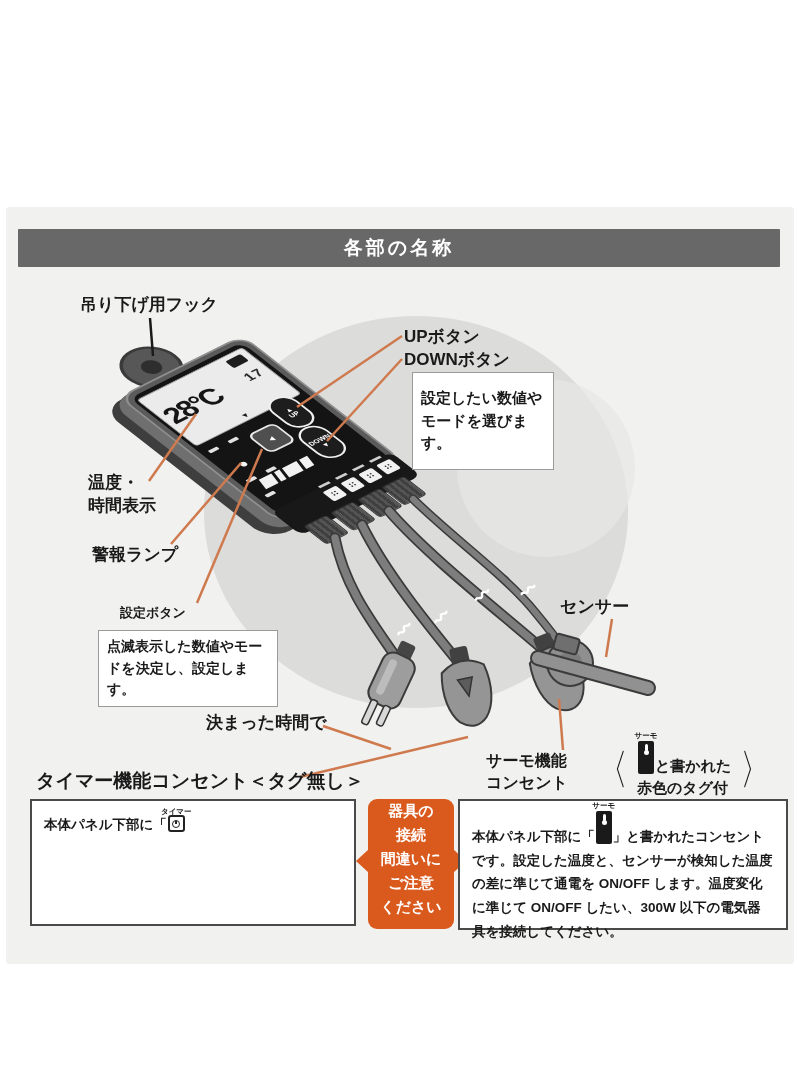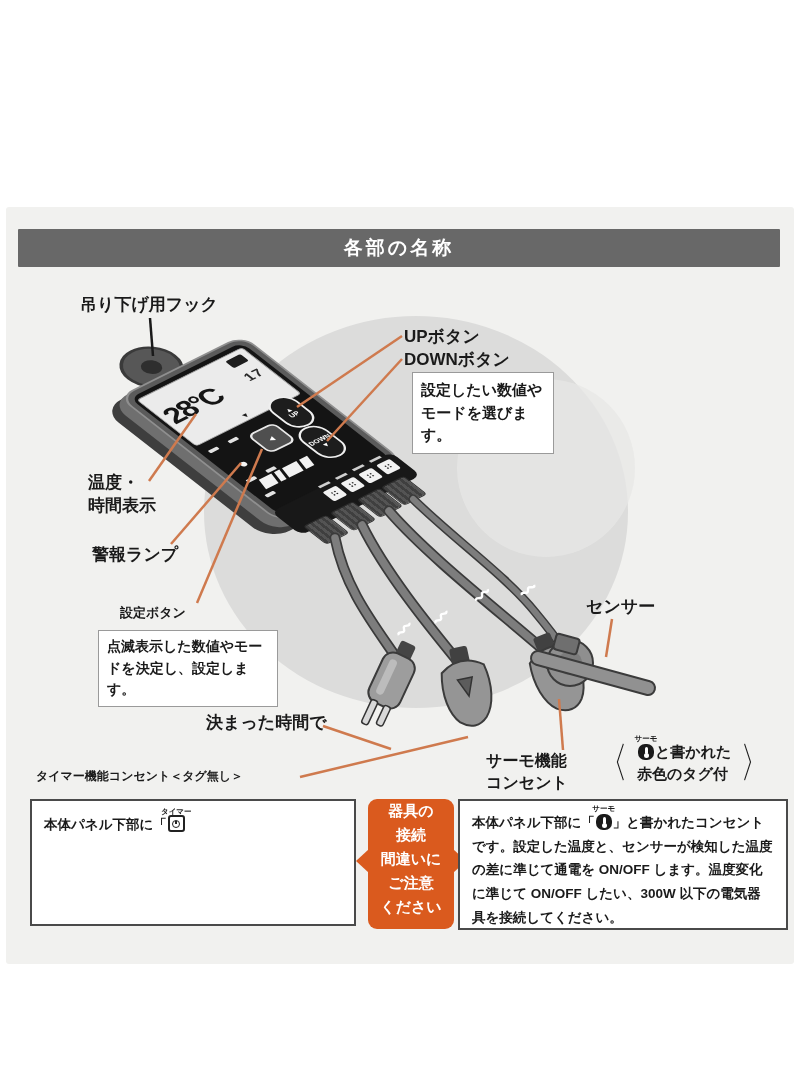--- a/index.html
+++ b/index.html
@@ -58,21 +58,21 @@
   .descbox{position:absolute;background:#fff;border:1.5px solid #9a9a9a;color:#1a1a1a;
            font-weight:bold;z-index:4;box-sizing:border-box;}
   
   .mini-ic{display:inline-block;position:relative;vertical-align:-3px;margin:0 1px;}
   .mini-ic .cap{position:absolute;left:50%;transform:translateX(-50%);top:-9px;font-size:7.5px;
                 font-weight:bold;color:#1a1a1a;line-height:8px;white-space:nowrap;}
   .ic-clock{width:17px;height:17px;border:2px solid #222;border-radius:3px;background:#fff;box-sizing:border-box;}
   .ic-clock .face{position:absolute;left:2.5px;top:2.5px;width:8px;height:8px;border:1.5px solid #222;
                   border-radius:50%;box-sizing:border-box;}
   .ic-clock .face:after{content:"";position:absolute;left:2px;top:0.5px;width:1.5px;height:3px;background:#222;}
-  .ic-therm{width:16px;height:16px;background:#1a1a1a;border-radius:7px;}
+  .ic-therm{width:16px;height:33px;background:#1a1a1a;border-radius:2px;}
   .ic-therm:before{content:"";position:absolute;left:7px;top:3px;width:3px;height:7px;background:#fff;border-radius:2px;}
   .ic-therm:after{content:"";position:absolute;left:6px;top:9px;width:5px;height:5px;background:#fff;border-radius:50%;}
   
   .bigbox{position:absolute;background:#fff;border:2px solid #4a4a4a;color:#1a1a1a;z-index:4;
           font-size:13.5px;font-weight:bold;line-height:1.75;box-sizing:border-box;padding:12px 12px;}
   #warnbox{position:absolute;left:368px;top:799px;width:86px;height:130px;background:#da5a1e;border-radius:9px;
            color:#fff;font-weight:bold;font-size:15px;text-align:center;line-height:1.6;
            box-sizing:border-box;z-index:4;}
   #warnbox:before{content:"";position:absolute;left:-12px;top:50px;width:0;height:0;
                   border-top:12px solid transparent;border-bottom:12px solid transparent;border-right:13px solid #da5a1e;}
@@ -222,33 +222,33 @@
     <line x1="323" y1="726" x2="391" y2="749"></line>
     <line x1="300" y1="777" x2="468" y2="737"></line>
     <line x1="563" y1="750" x2="559" y2="699"></line>
     <line x1="612" y1="619" x2="606" y2="657"></line>
   </g>
 </svg>
 
 <div class="lab" style="left:80px;top:293px;font-size:17px">吊り下げ用フック</div>
 <div class="lab" style="left:404px;top:325px;font-size:17px">UPボタン</div>
 <div class="lab" style="left:404px;top:348px;font-size:17px">DOWNボタン</div>
-<div class="descbox" style="left:412px;top:372px;width:142px;padding:6px 8px;font-size:15px;line-height:1.5">設定したい数値やモードを選びます。</div>
+<div class="descbox" style="left:412px;top:372px;width:142px;padding:14px 8px;font-size:15px;line-height:1.5">設定したい数値やモードを選びます。</div>
 
 <div class="lab" style="left:88px;top:472px;font-size:17px;line-height:1.35">
   <div>温度・</div>
   <div>時間表示</div>
 </div>
 <div class="lab" style="left:92px;top:543px;font-size:17px">警報ランプ</div>
 <div class="lab" style="left:120px;top:604px;font-size:13px">設定ボタン</div>
 <div class="descbox" style="left:98px;top:630px;width:180px;padding:5px 8px;font-size:14px;line-height:1.55;white-space:normal">点滅表示した数値やモードを決定し、設定します。</div>
 
 <div class="lab" style="left:206px;top:711px;font-size:17px">決まった時間で</div>
-<div class="lab" style="left:586px;top:595px;font-size:17px">センサー</div>
-<div class="lab" style="left:36px;top:768px;font-size:12px">タイマー機能コンセント＜タグ無し＞</div>
+<div class="lab" style="left:560px;top:595px;font-size:17px">センサー</div>
+<div class="lab" style="left:36px;top:768px;font-size:19px">タイマー機能コンセント＜タグ無し＞</div>
 
 <div class="lab" style="left:486px;top:750px;font-size:16px;line-height:1.35">
   <div>サーモ機能</div>
   <div>コンセント</div>
 </div>
 
 <div class="tagwrap">
   <span class="br">〈</span>
   <span class="inner">
     <span class="mini-ic ic-therm"><span class="cap">サーモ</span></span><span>と書かれた</span><br>

